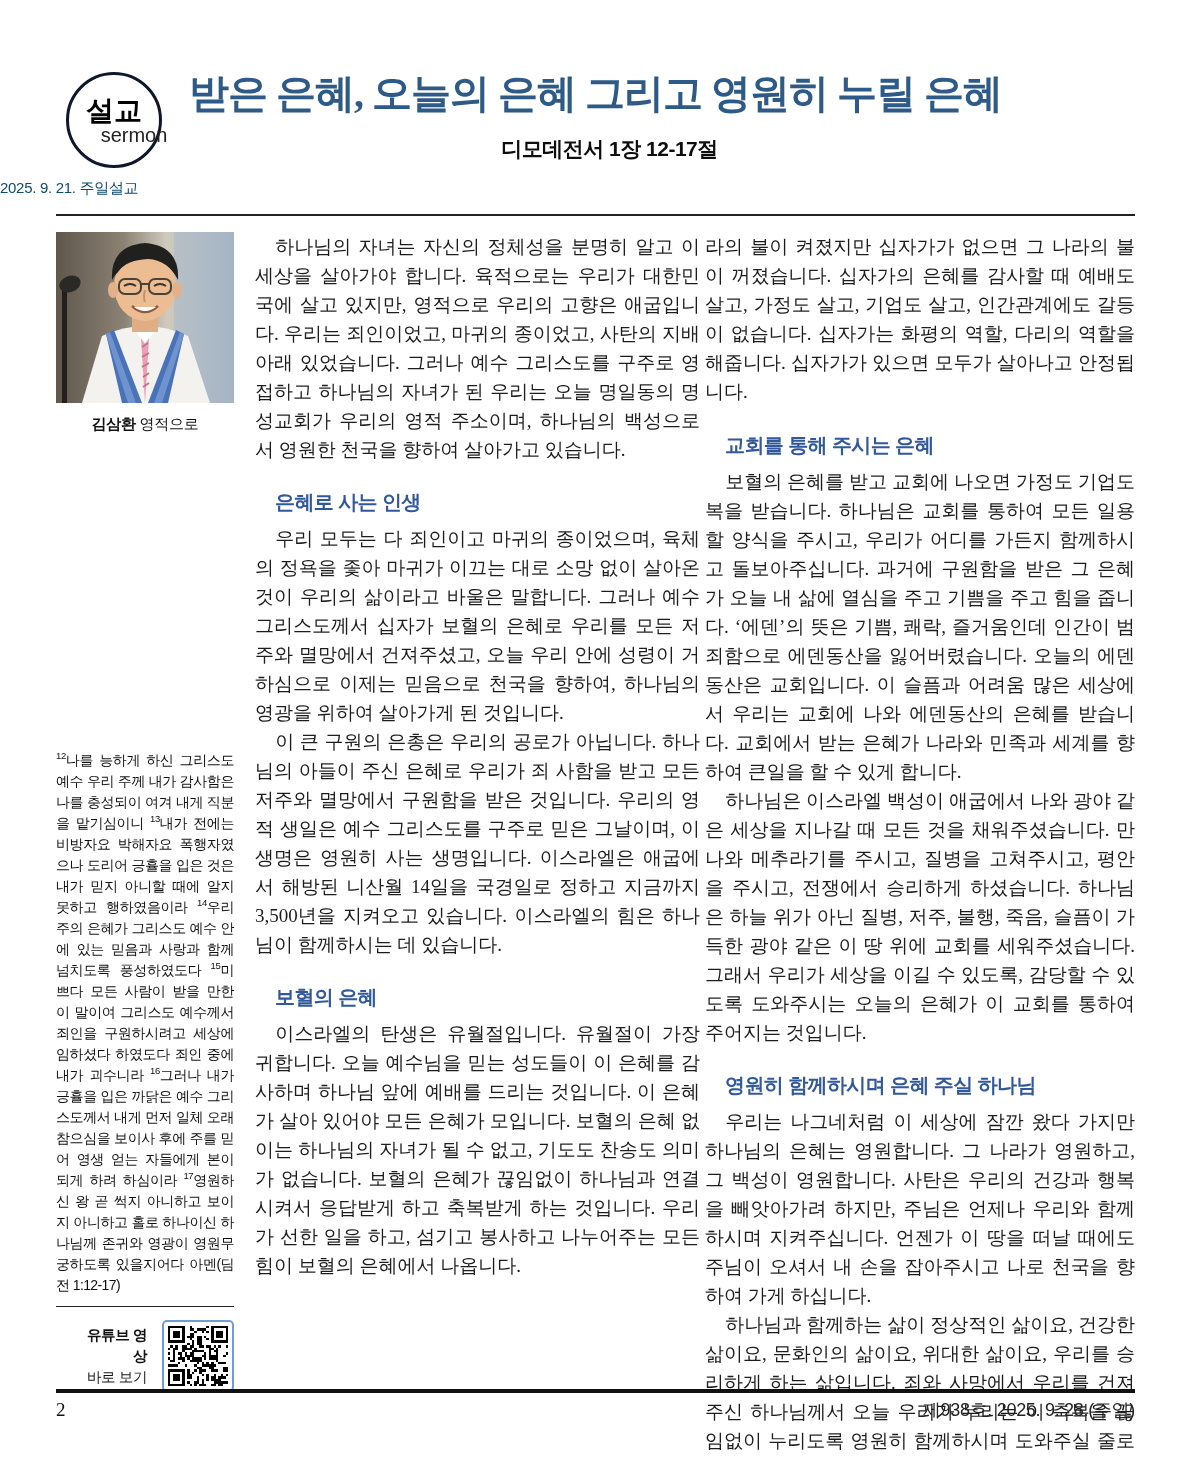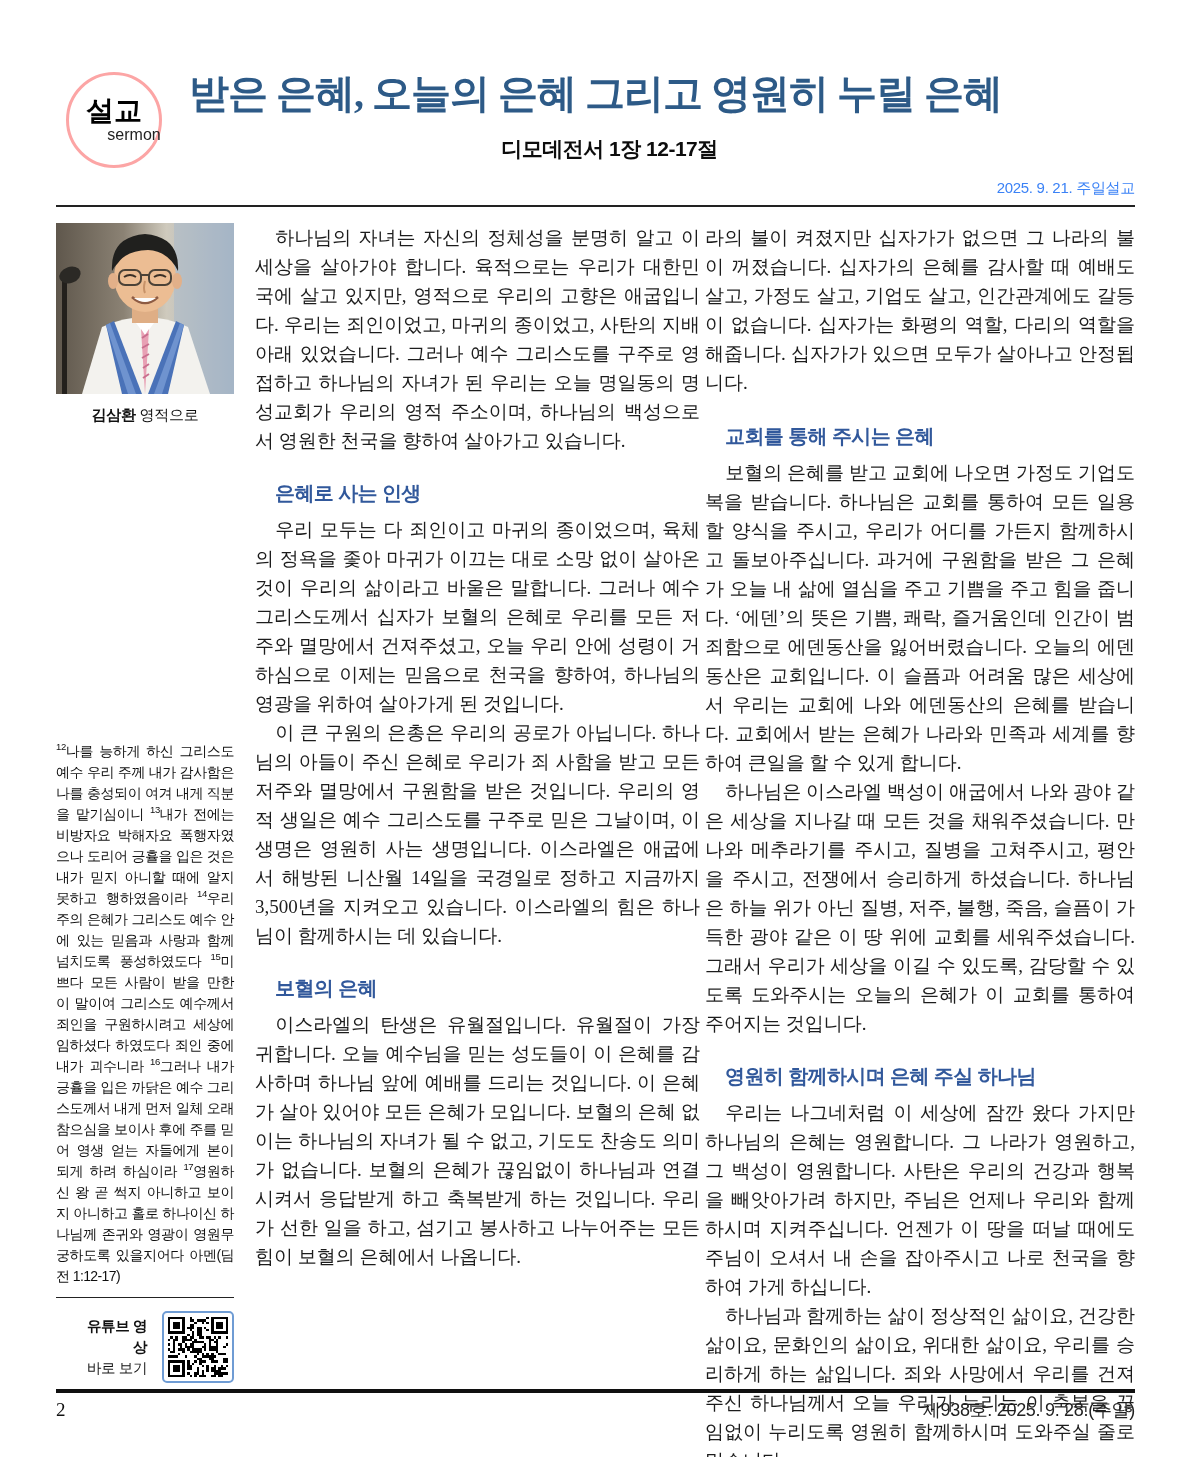--- a/index.html
+++ b/index.html
@@ -6,36 +6,36 @@
   html,body { background:#e9e9e9; }
   .page {
     position:relative; width:1191px; height:1457px; margin:0 auto;
     background:#ffffff; overflow:hidden;
     font-family:"Liberation Serif", serif; color:#1c1c1c;
   }
   
   .header { position:relative; padding-top:70px; }
   .badge {
     position:absolute; left:66px; top:72px; width:96px; height:96px;
-    border:3px solid #fca5a5; border-radius:50%; background:#fff;
+    border:3px solid #0f172a; border-radius:50%; background:#fff;
     display:flex; flex-direction:column; align-items:center; justify-content:center;
   }
   .badge-kr { font-family:"Liberation Sans", sans-serif; font-weight:bold; font-size:28px; line-height:30px; color:#000; }
-  .badge-en { font-family:"Liberation Sans", sans-serif; font-size:16px; line-height:18px; color:#222;margin-left:40px; }
+  .badge-en { font-family:"Liberation Sans", sans-serif; font-size:20px; line-height:18px; color:#222;margin-left:40px; }
   .title {
     text-align:center; font-weight:bold; font-size:40px; line-height:48px;
     color:#2d5a87; letter-spacing:-1px; padding:0 170px;
   }
   .subtitle {
     text-align:center; font-family:"Liberation Sans", sans-serif; font-weight:bold;
     font-size:21px; color:#0d0d0d; margin-top:17px; letter-spacing:-0.5px;padding-left:28px;
   }
   .date-line {
-    text-align:right; margin:16px 56px 7px 0; font-family:"Liberation Sans", sans-serif;
-    font-size:15px; color:#3b82f6; letter-spacing:-0.3px;
+    margin:16px 56px 16px 0; font-family:"Liberation Sans", sans-serif;
+    font-size:15px; color:#0c4a6e; letter-spacing:-0.3px;
   }
   .top-rule { border-top:2px solid #222; margin:7px 56px 0 56px; }
   
   .content { display:flex; align-items:flex-start; padding:16px 56px 0 56px; }
   .sidebar { width:178px; flex:none; }
   .photo-wrap { width:178px; height:171px; overflow:hidden; }
   .photo-wrap svg { display:block; }
   .caption { text-align:center; margin-top:12px; font-family:"Liberation Sans", sans-serif; font-size:15px; color:#111; letter-spacing:-0.3px; }
   .caption .nm { font-weight:bold; }
   .scripture {

